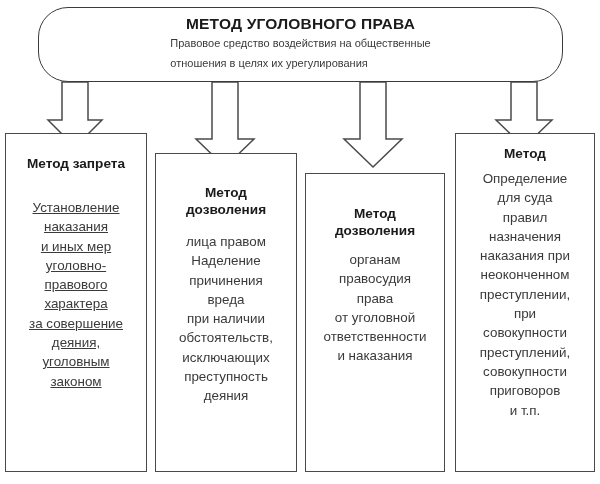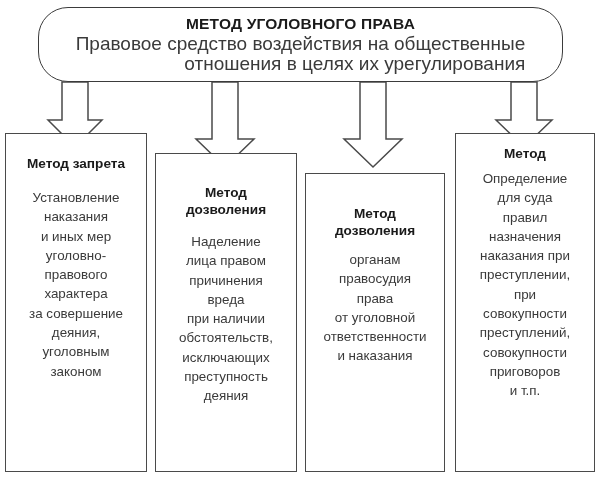--- a/index.html
+++ b/index.html
@@ -38,25 +38,25 @@
   }
   .header-title{
     font-size:15.5px;
     font-weight:bold;
     letter-spacing:.2px;
     color:#1a1a1a;
     line-height:19px;
     text-align:center;
   }
   .header-sub{
-    font-size:19px;
+    font-size:11px;
     font-weight:normal;
     color:#3a3a3a;
     line-height:19.5px;
-    text-align:right;
+    text-align:left;
     margin-top:1px;
     max-width:470px;
   }
   .header-sub .ln{display:block;}
 
   
   .method-box{
     position:absolute;
     box-sizing:border-box;
     border:1.5px solid #4a4a4a;
@@ -84,21 +84,21 @@
     font-size:13.4px;
     font-weight:normal;
     color:#3a3a3a;
     line-height:19.3px;
     text-align:center;
     width:100%;
   }
   .box-body .ln{display:block;white-space:nowrap;}
 
   .m1 .box-title{margin-top:21px;}
-  .m1 .box-body {margin-top:16px;}
+  .m1 .box-body {margin-top:26px;text-decoration:underline;}
   .m2 .box-title{margin-top:30px;}
   .m2 .box-body {margin-top:14px;}
   .m3 .box-title{margin-top:31px;}
   .m3 .box-body {margin-top:11px;}
   .m4 .box-title{margin-top:11px;}
   .m4 .box-body {margin-top:7px;}
 </style>
 </head>
 <body>
 
@@ -142,22 +142,22 @@
       <span class="ln">законом</span>
     </div>
   </div>
 
   <div class="method-box m2">
     <div class="box-title">
       <span class="ln">Метод</span>
       <span class="ln">дозволения</span>
     </div>
     <div class="box-body">
+      <span class="ln">лица правом</span>
       <span class="ln">Наделение</span>
-      <span class="ln">лица правом</span>
       <span class="ln">причинения</span>
       <span class="ln">вреда</span>
       <span class="ln">при наличии</span>
       <span class="ln">обстоятельств,</span>
       <span class="ln">исключающих</span>
       <span class="ln">преступность</span>
       <span class="ln">деяния</span>
     </div>
   </div>
 
@@ -179,20 +179,21 @@
   <div class="method-box m4">
     <div class="box-title">
       <span class="ln">Метод</span>
     </div>
     <div class="box-body">
       <span class="ln">Определение</span>
       <span class="ln">для суда</span>
       <span class="ln">правил</span>
       <span class="ln">назначения</span>
       <span class="ln">наказания при</span>
+      <span class="ln">неоконченном</span>
       <span class="ln">преступлении,</span>
       <span class="ln">при</span>
       <span class="ln">совокупности</span>
       <span class="ln">преступлений,</span>
       <span class="ln">совокупности</span>
       <span class="ln">приговоров</span>
       <span class="ln">и т.п.</span>
     </div>
   </div>
 

